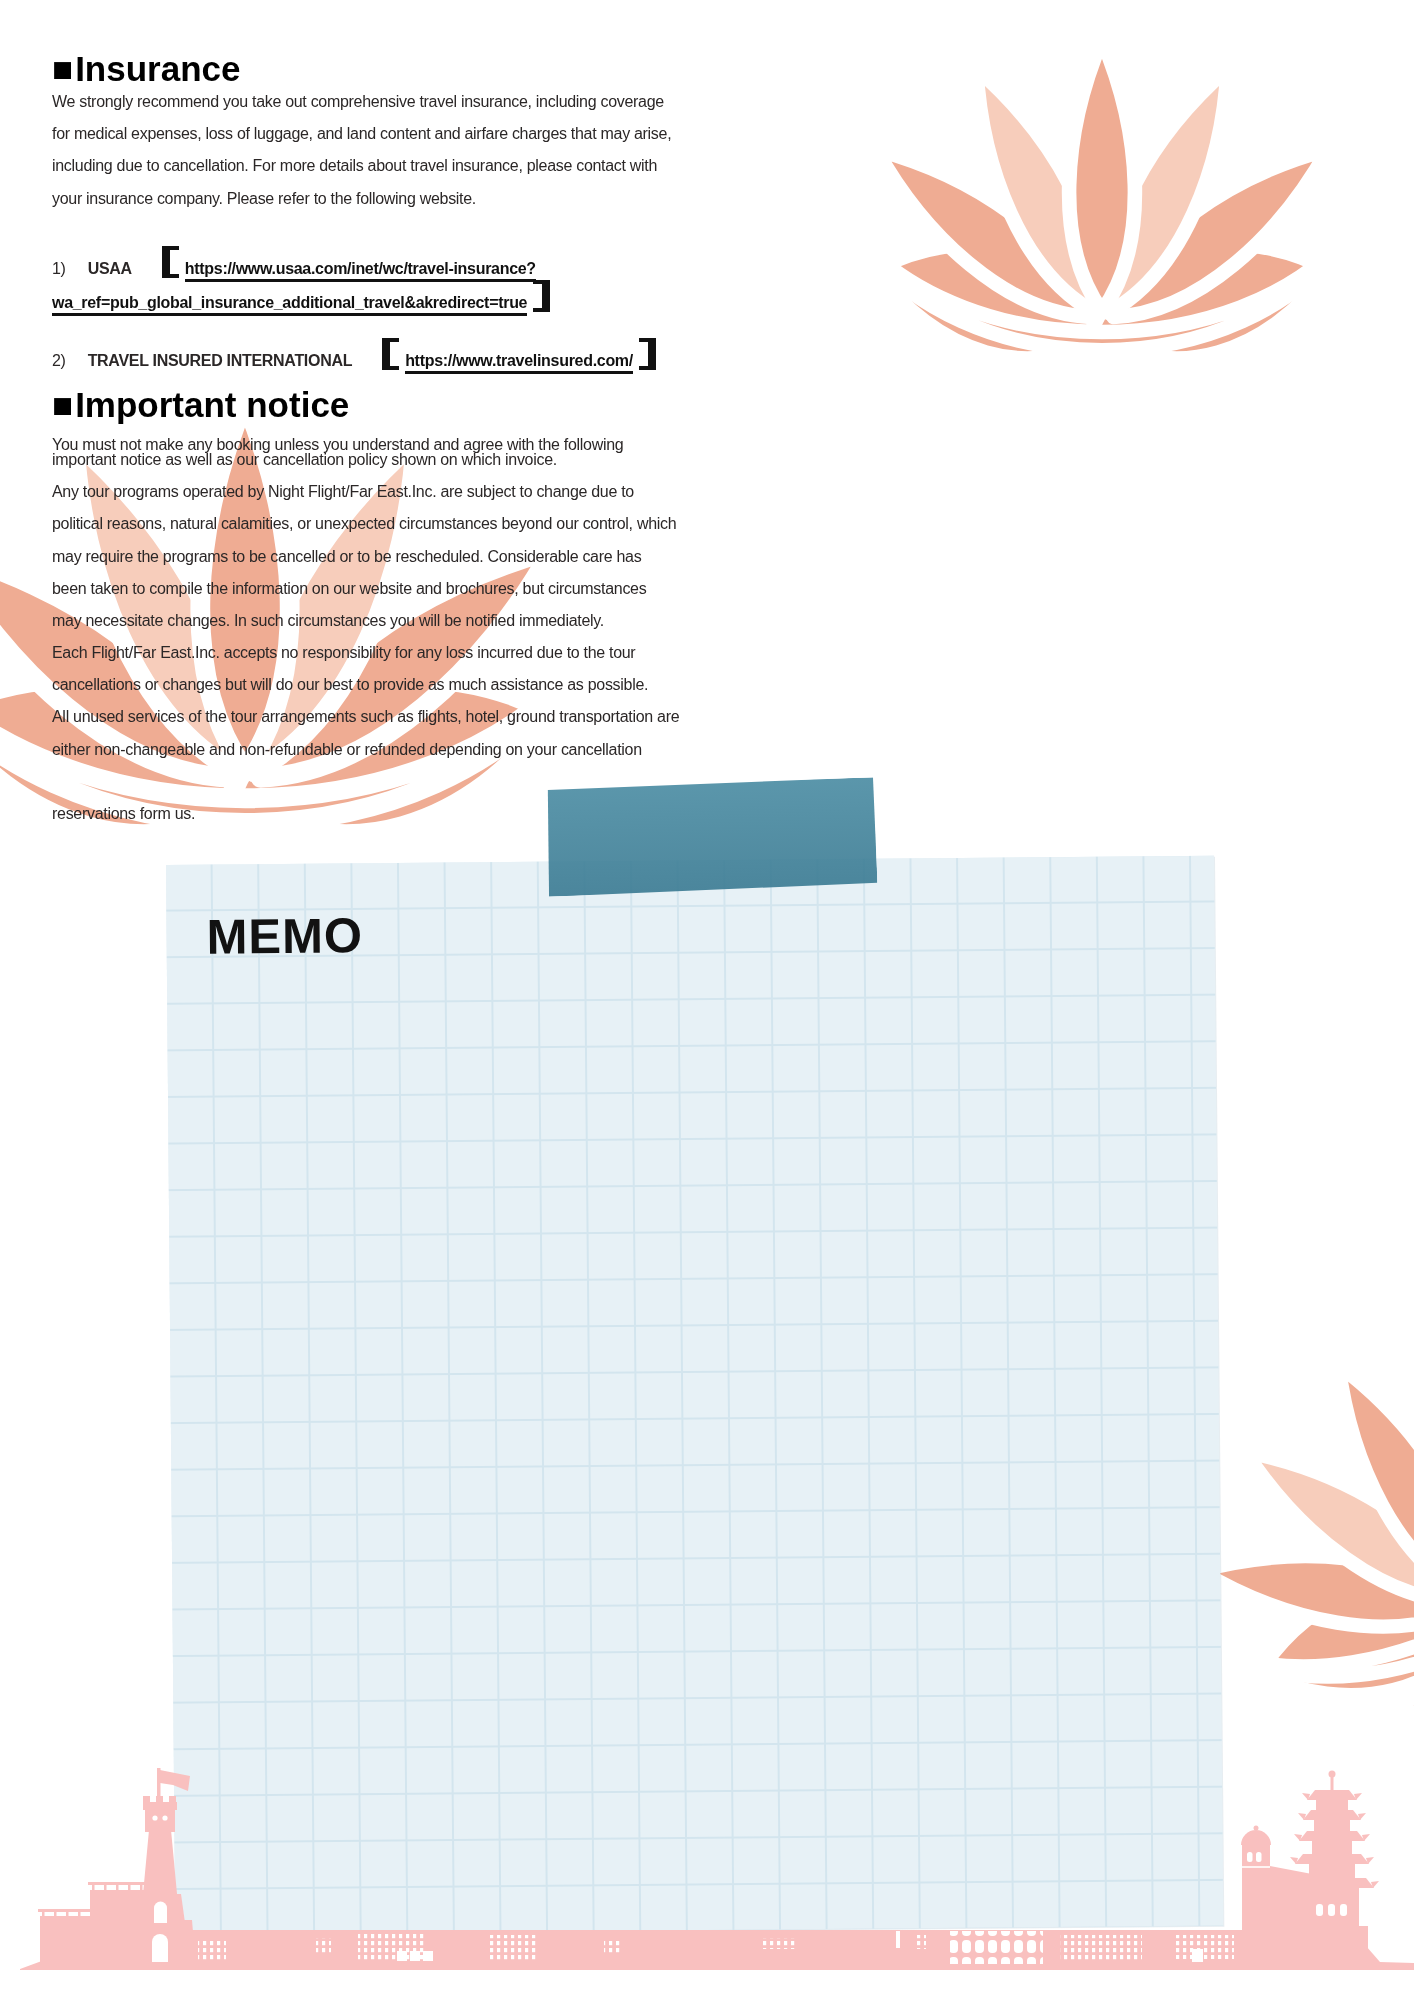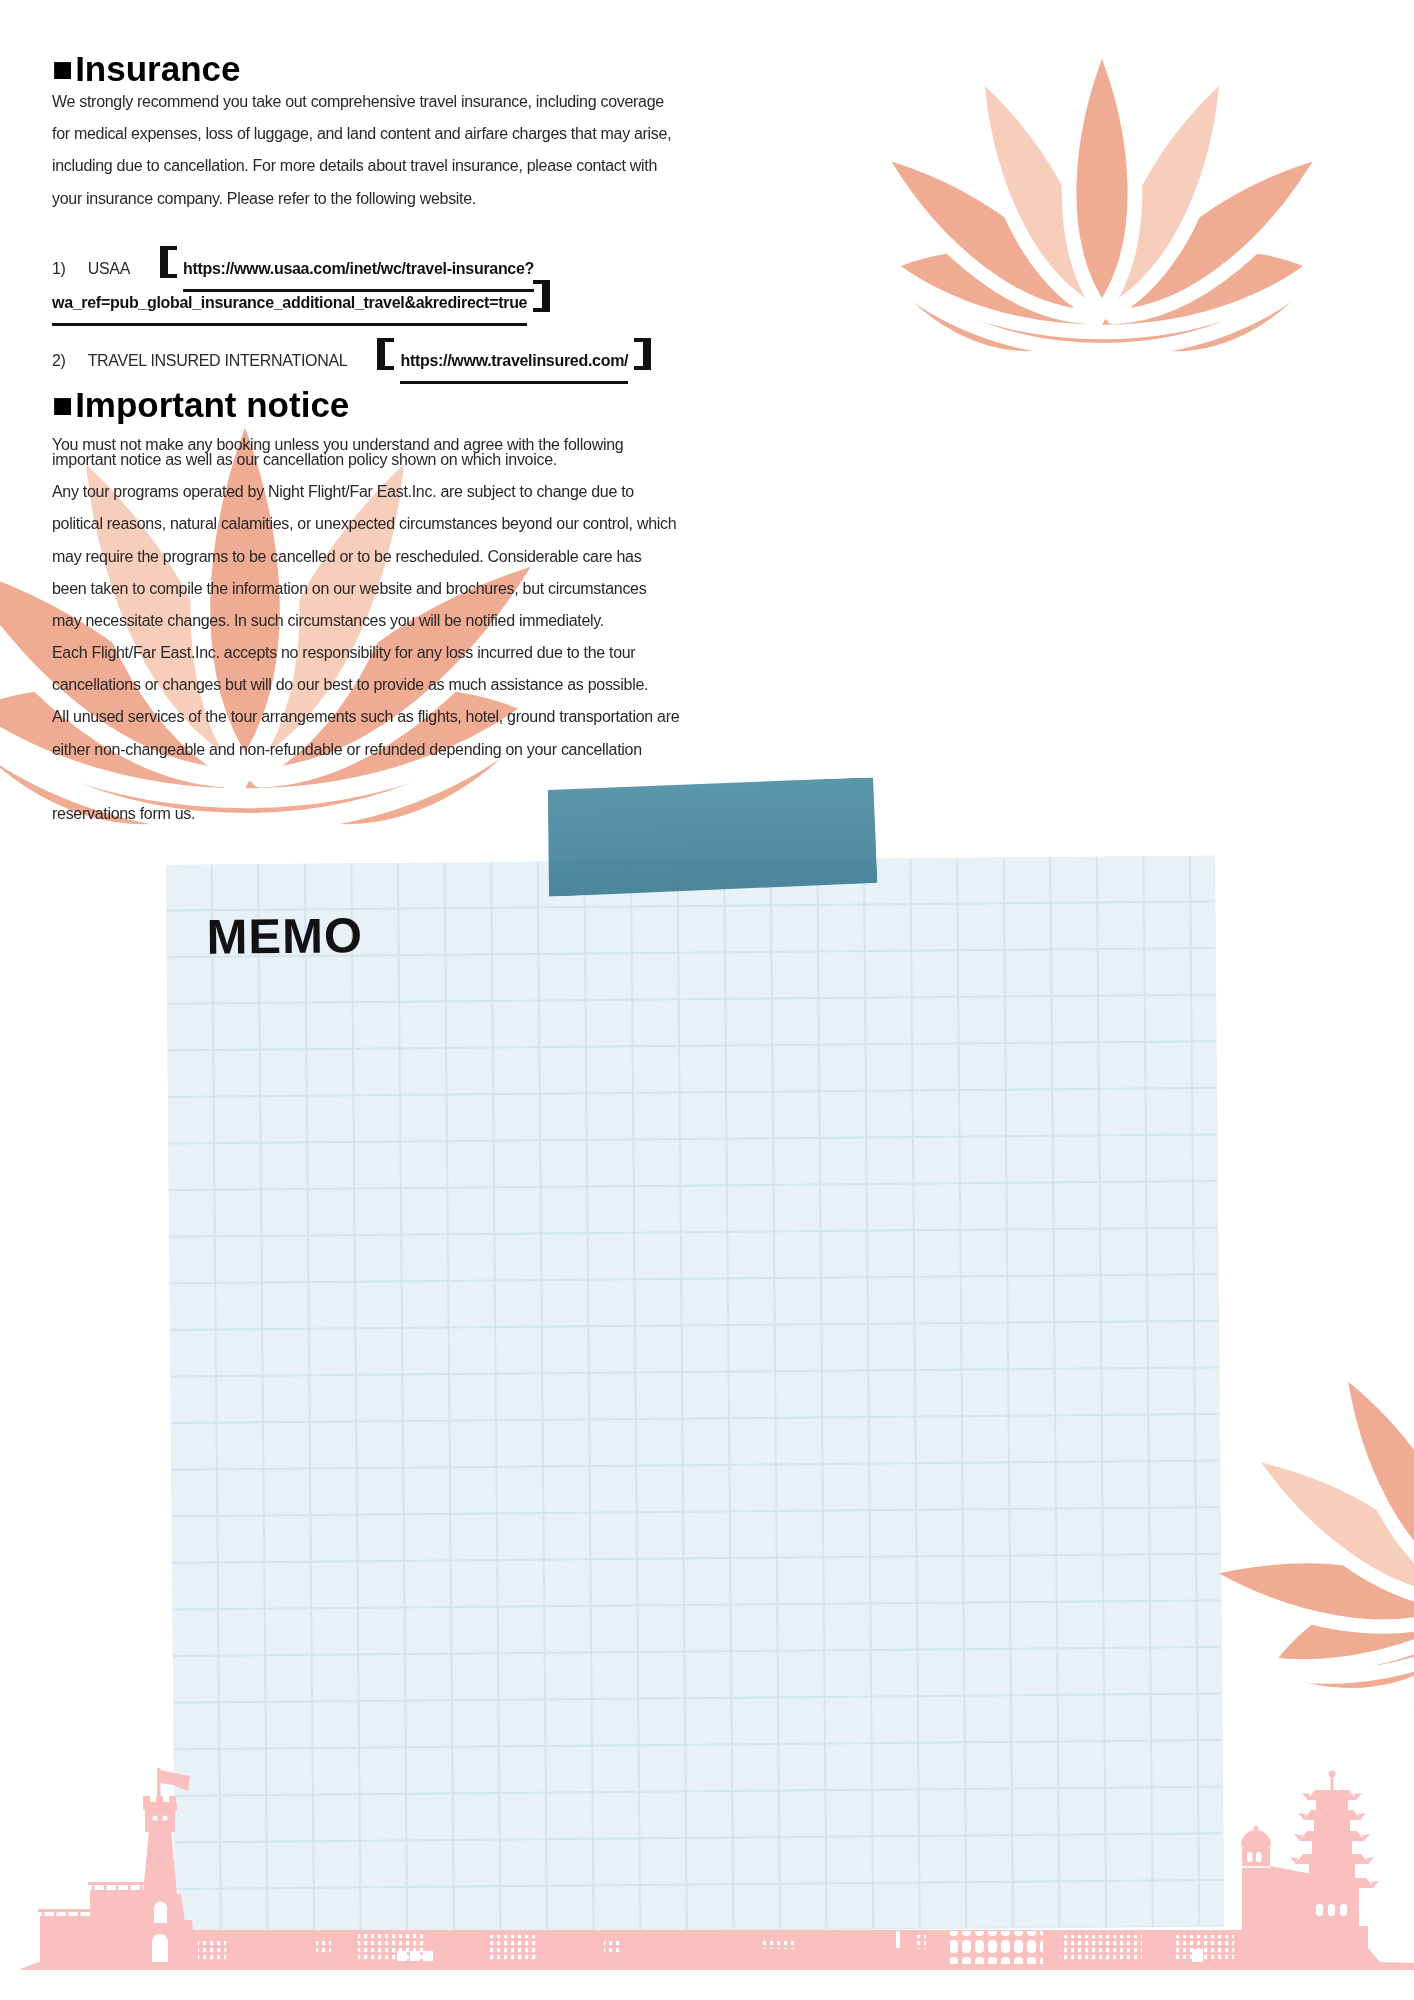--- a/index.html
+++ b/index.html
@@ -8,22 +8,22 @@
     background:#fff;overflow:hidden;
     font-family:"Liberation Sans",sans-serif;
     color:var(--text,#2b2727);
   }
   .layer{position:absolute;left:0;top:0;}
   
   .t{position:absolute;white-space:nowrap;font-size:16px;letter-spacing:-0.3px;line-height:1.2;color:var(--text,#2b2727);z-index:6;}
   .h{font-size:35px;font-weight:bold;color:#000000;letter-spacing:0;}
   .h .sq{margin-right:2px;}
   .num{display:inline-block;margin-right:22px;}
-  .lname{display:inline-block;margin-right:24px;}
-  .url{font-weight:bold;color:#111;border-bottom:3px solid #111;padding-bottom:12px;}
+  .lname{display:inline-block;margin-right:24px;font-weight:bold;}
+  .url{font-weight:bold;color:#111;border-bottom:3px solid #111;padding-bottom:2px;}
   .brk{display:inline-block;width:9px;height:24px;vertical-align:-4px;margin:0 6px;}
   .brk-open{border-left:8px solid #111;border-top:4px solid #111;border-bottom:4px solid #111;}
   .brk-close{border-right:8px solid #111;border-top:4px solid #111;border-bottom:4px solid #111;}
   
   .memo{
     position:absolute;left:166px;top:865px;width:1048px;height:1070px;z-index:2;
     background-color:var(--memo-bg,#e7f1f6);
     background-image:
       linear-gradient(to right, var(--memo-grid,#d3e5ee) 2px, transparent 2px),
       linear-gradient(to bottom, var(--memo-grid,#d3e5ee) 2px, transparent 2px);

